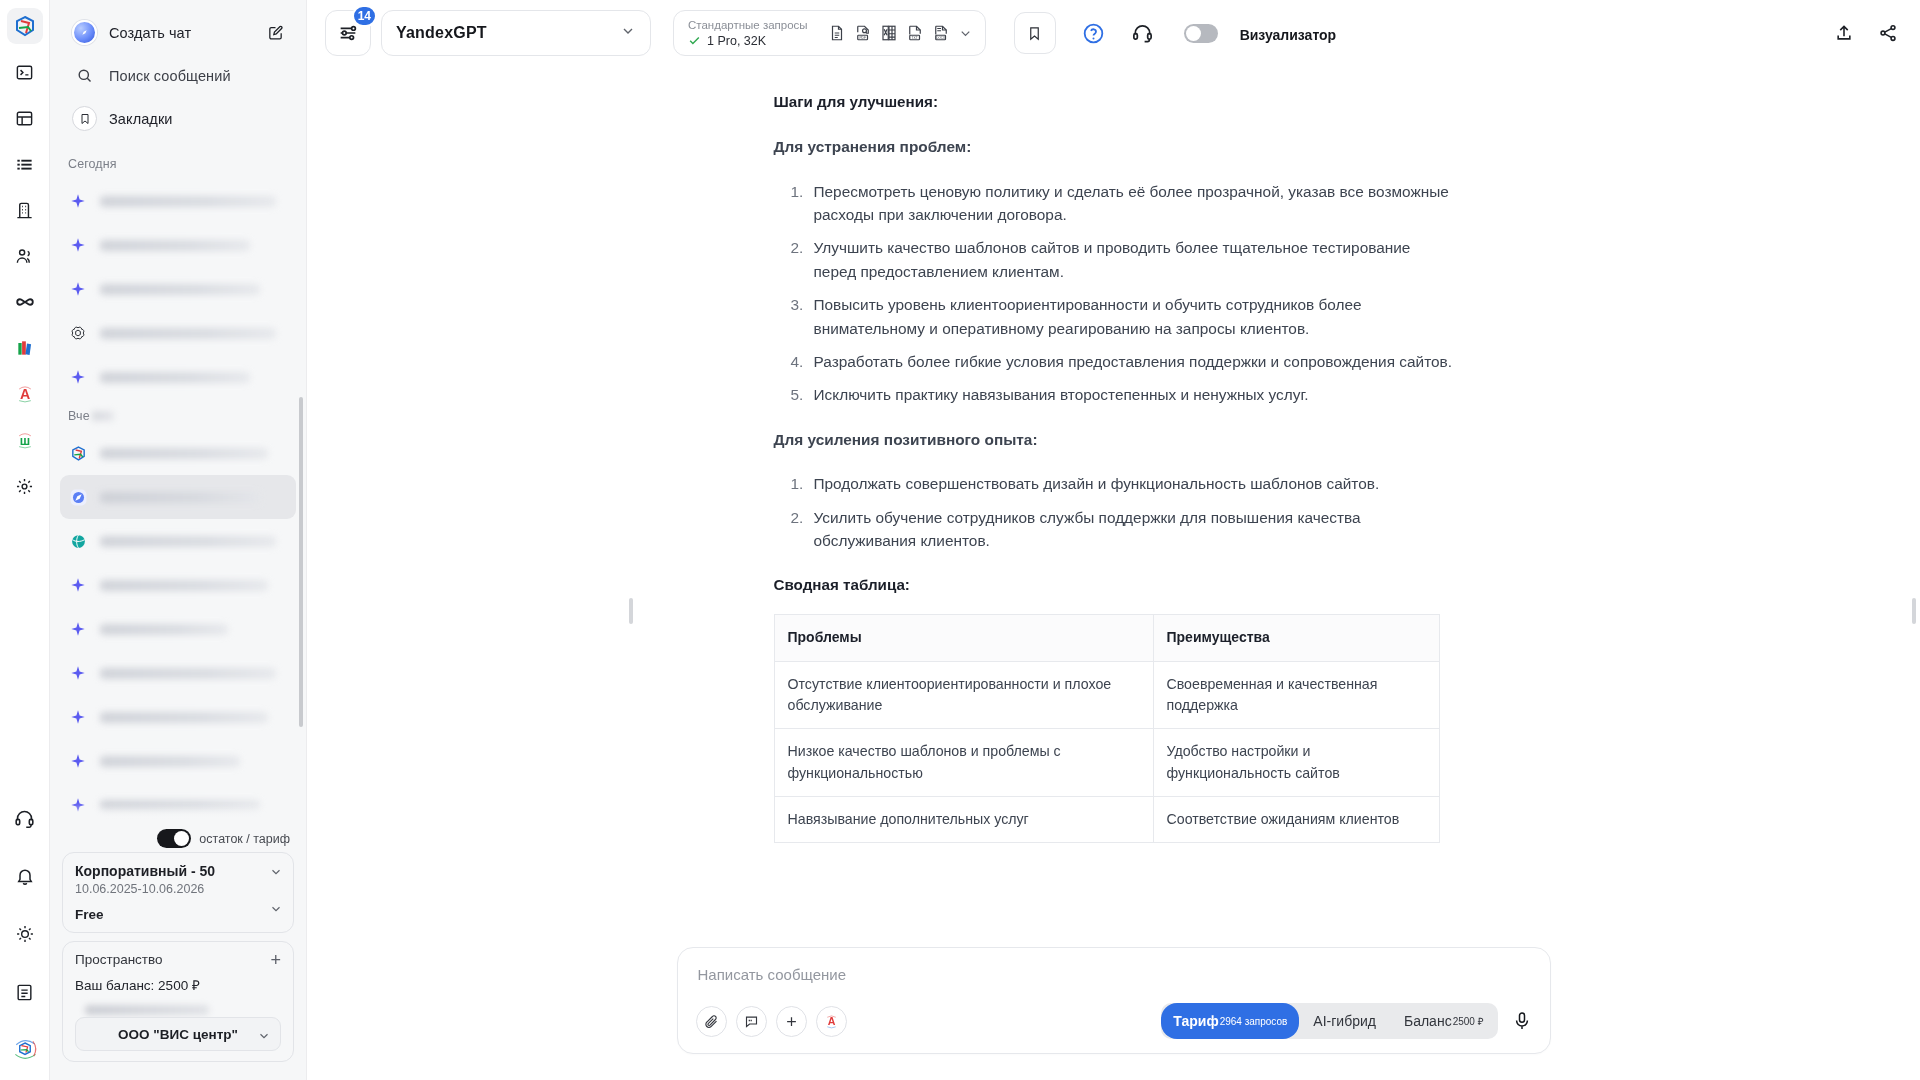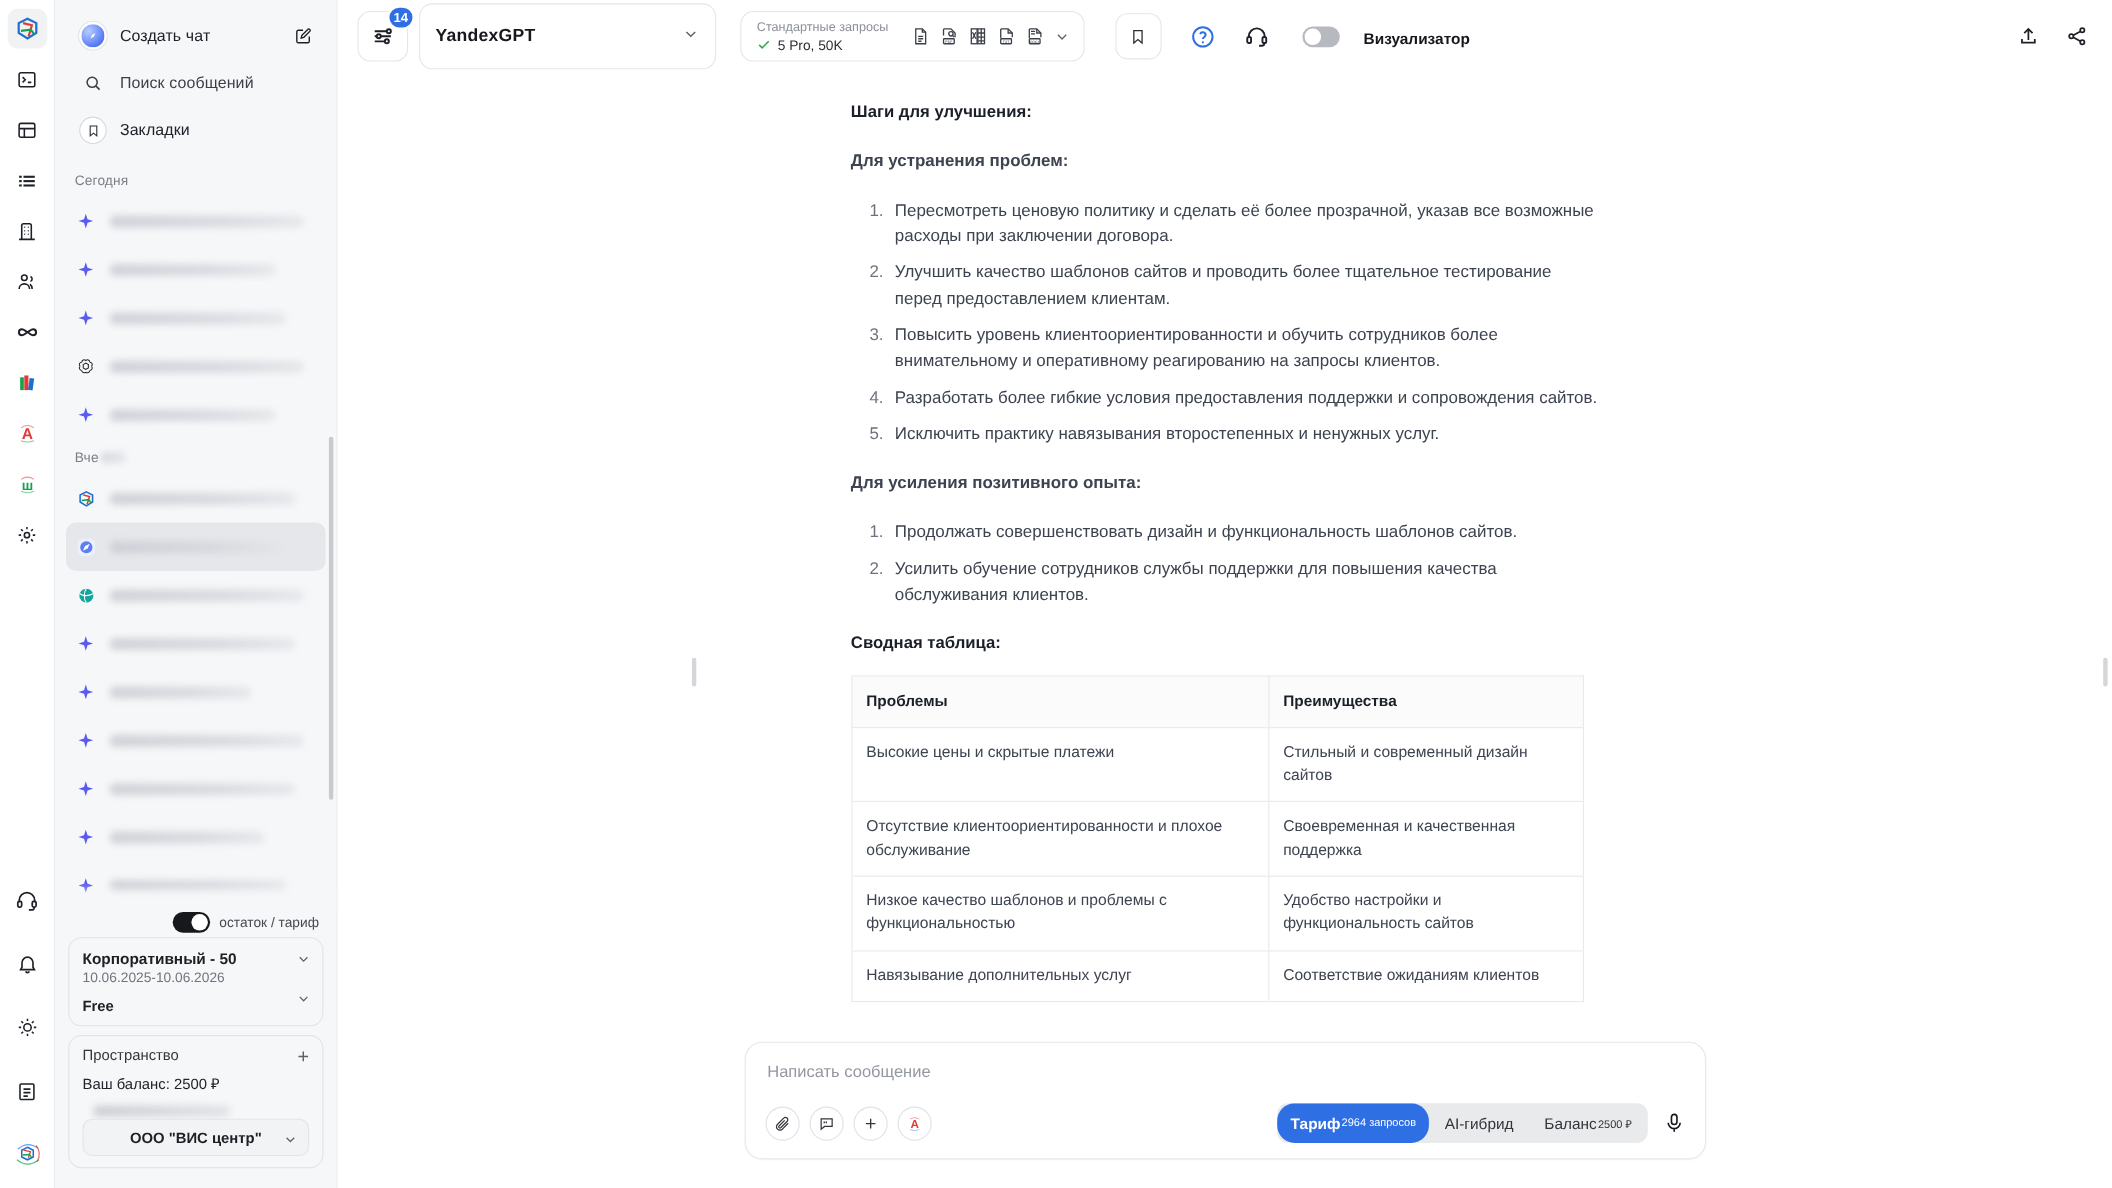--- a/index.html
+++ b/index.html
@@ -147,21 +147,21 @@
     background: #fff; display: flex; align-items: center; justify-content: center;
     position: relative; cursor: pointer; flex: 0 0 46px;
   }
   .badge {
     position: absolute; top: -6px; right: -7px; min-width: 22px; height: 22px;
     border-radius: 11px; background: #2f6fe4; color: #fff;
     font-size: 12px; font-weight: 700; display: flex; align-items: center; justify-content: center;
     border: 2px solid #fff; padding: 0 4px;
   }
   .model-select {
-    width: 270px; height: 60px; border: 1px solid #e4e6ea; border-radius: 12px;
+    width: 270px; height: 46px; border: 1px solid #e4e6ea; border-radius: 12px;
     background: #fff; display: flex; align-items: center; padding: 0 14px;
     cursor: pointer; flex: 0 0 270px;
   }
   .model-select .nm { font-size: 16px; font-weight: 700; color: #16181d; letter-spacing: .2px; }
   .model-select .cv { margin-left: auto; }
 
   .quota {
     height: 46px; border: 1px solid #e4e6ea; border-radius: 12px; background: #fff;
     display: flex; align-items: center; padding: 0 12px 0 14px; gap: 14px; margin-left: 12px;
   }
@@ -592,21 +592,21 @@
         </span>
       </div>
 
       <div class="quota">
         <div class="lines">
           <div class="q1">Стандартные запросы</div>
           <div class="q2">
             <svg width="13" height="13" viewBox="0 0 24 24" fill="none" stroke="#2fa84f" stroke-width="2.6">
                 <path d="M4 12.5l5 5L20 6.5"></path>
               </svg>
-            <span>5 Pro, 50K</span>
+            <span>1 Pro, 32K</span>
           </div>
         </div>
         <div class="exp-icons">
           <span class="ei">
             <svg width="18" height="18" viewBox="0 0 24 24" fill="none" stroke="#3c4049" stroke-width="1.6">
                 <path d="M6 3h8l4 4v14H6z"></path>
                 <path d="M14 3v4h4M9 12h6M9 15h6M9 18h4"></path>
               </svg>
           </span>
           <span class="ei">
@@ -719,24 +719,20 @@
         <div class="tbl-title">Сводная таблица:</div>
         <table class="sum">
           <thead>
             <tr>
               <th>Проблемы</th>
               <th>Преимущества</th>
             </tr>
           </thead>
           <tbody>
             <tr>
-              <td>Высокие цены и скрытые платежи</td>
-              <td>Стильный и современный дизайн сайтов</td>
-            </tr>
-            <tr>
               <td>Отсутствие клиентоориентированности и плохое обслуживание</td>
               <td>Своевременная и качественная поддержка</td>
             </tr>
             <tr>
               <td>Низкое качество шаблонов и проблемы с функциональностью</td>
               <td>Удобство настройки и функциональность сайтов</td>
             </tr>
             <tr>
               <td>Навязывание дополнительных услуг</td>
               <td>Соответствие ожиданиям клиентов</td>

